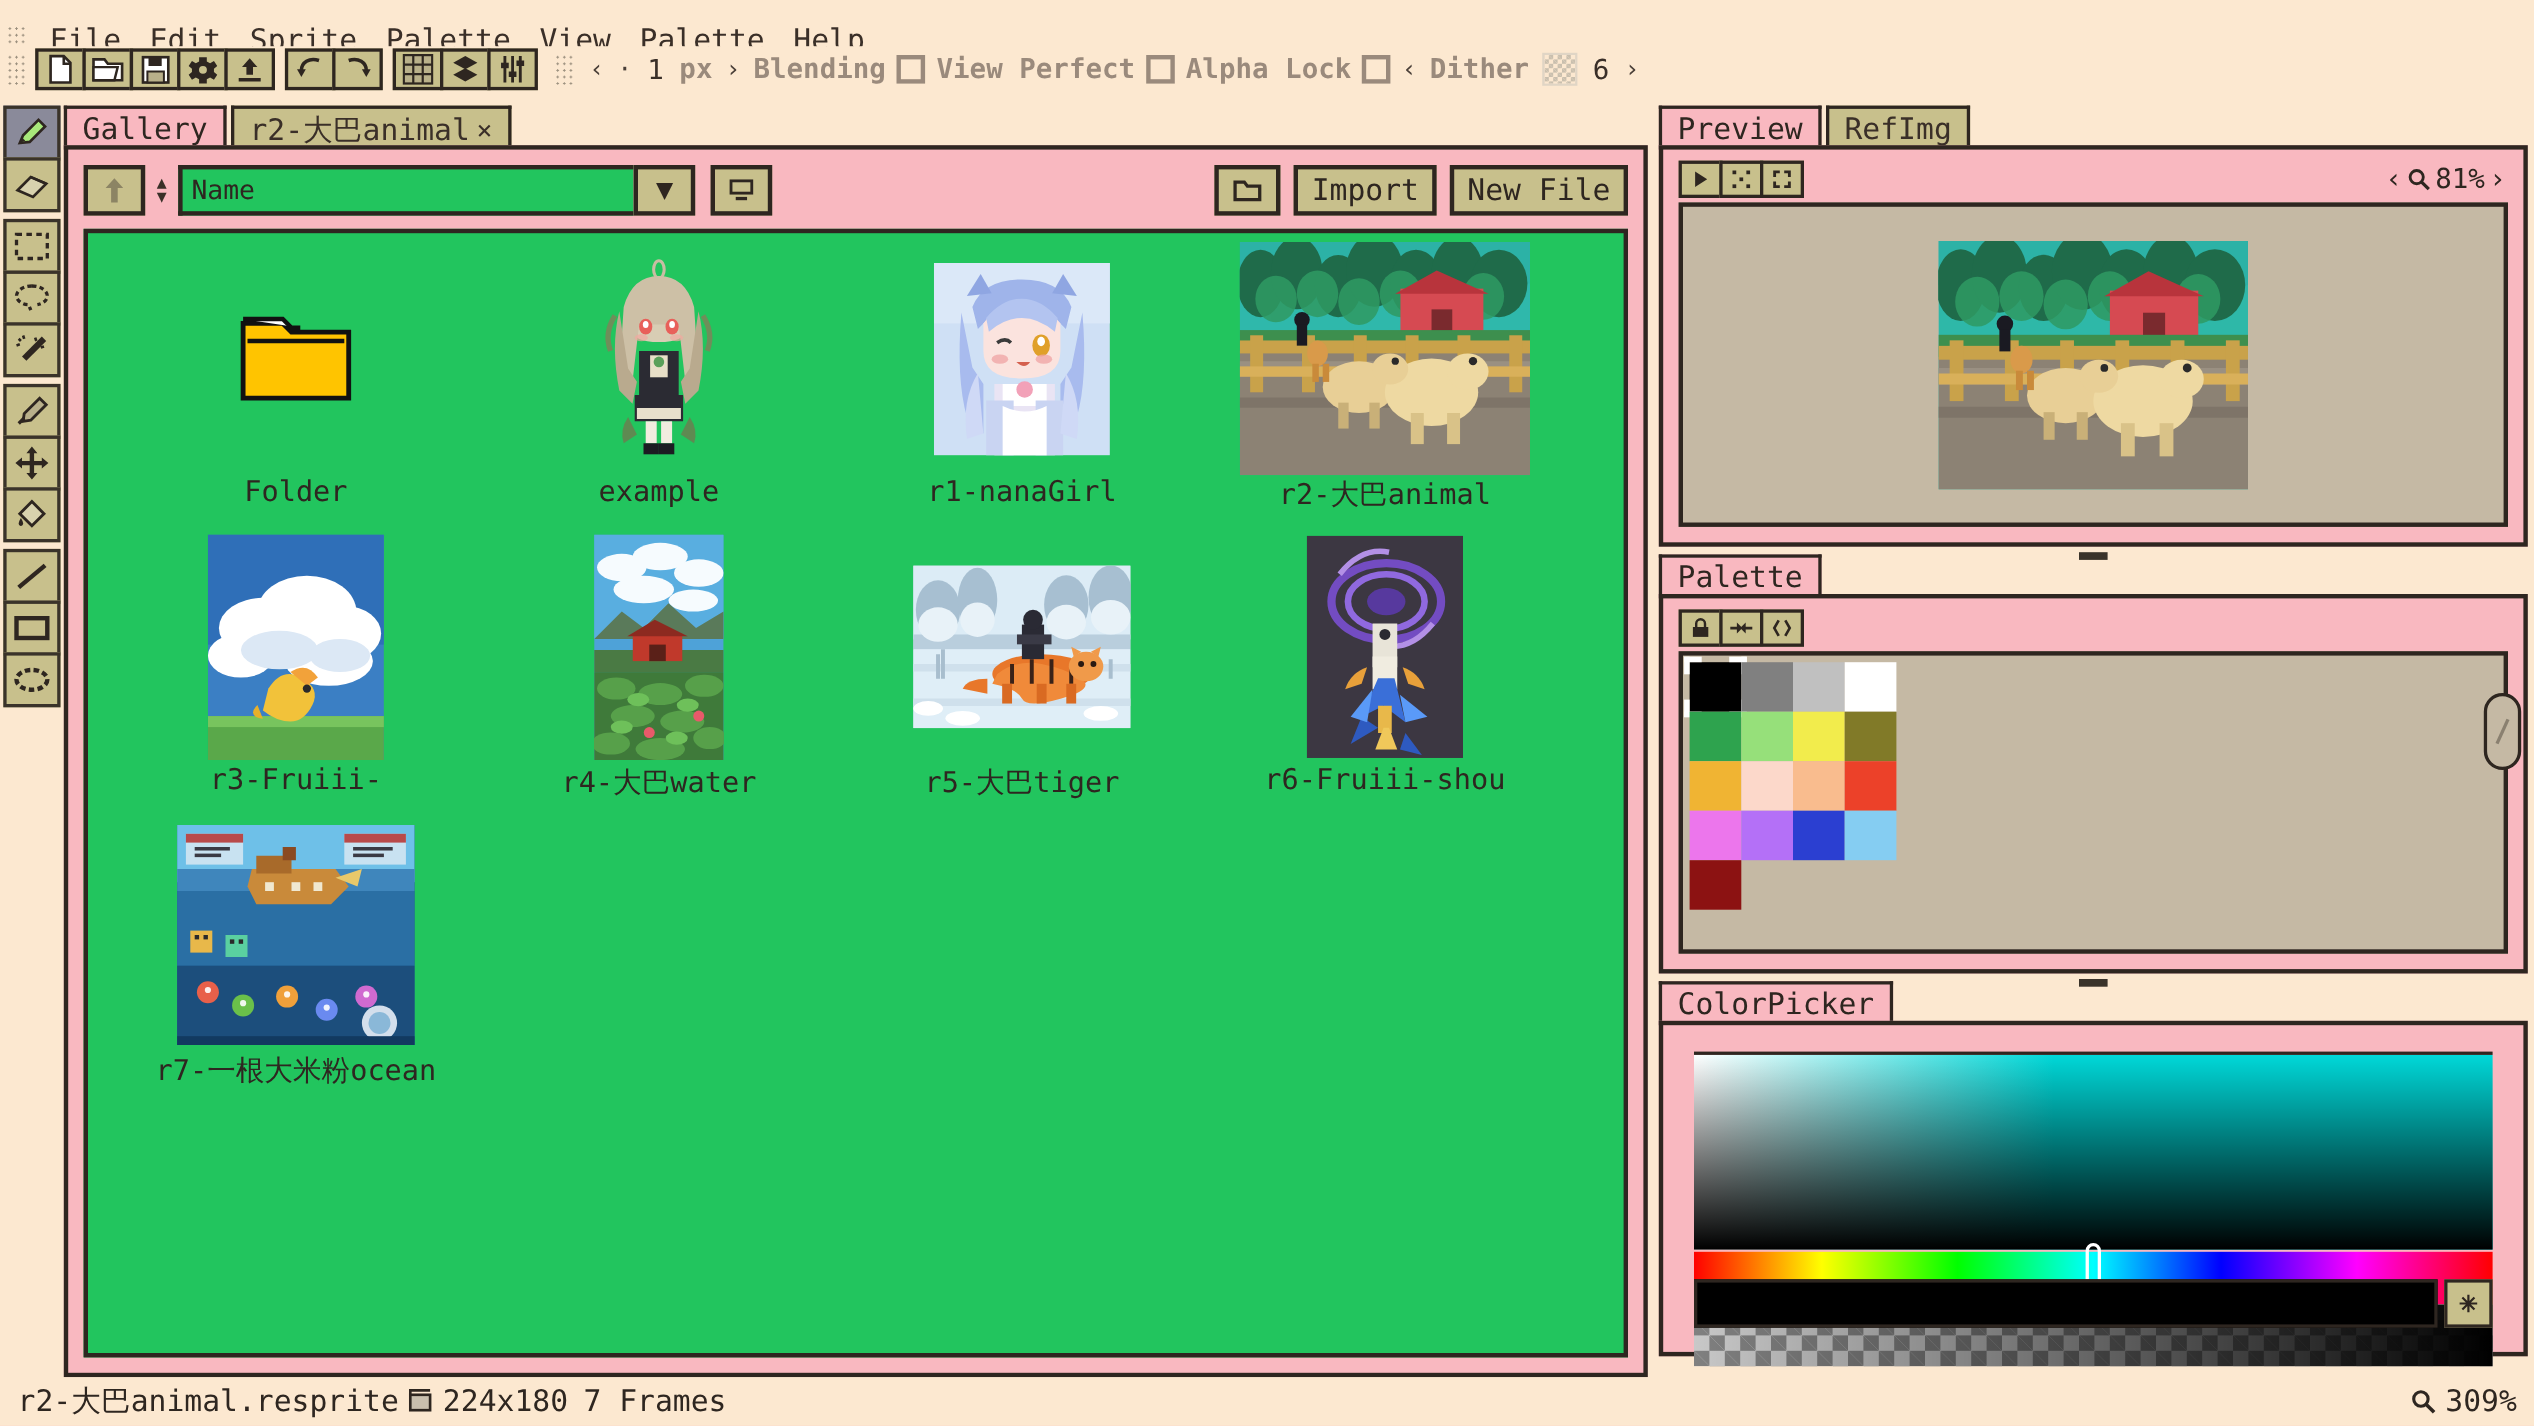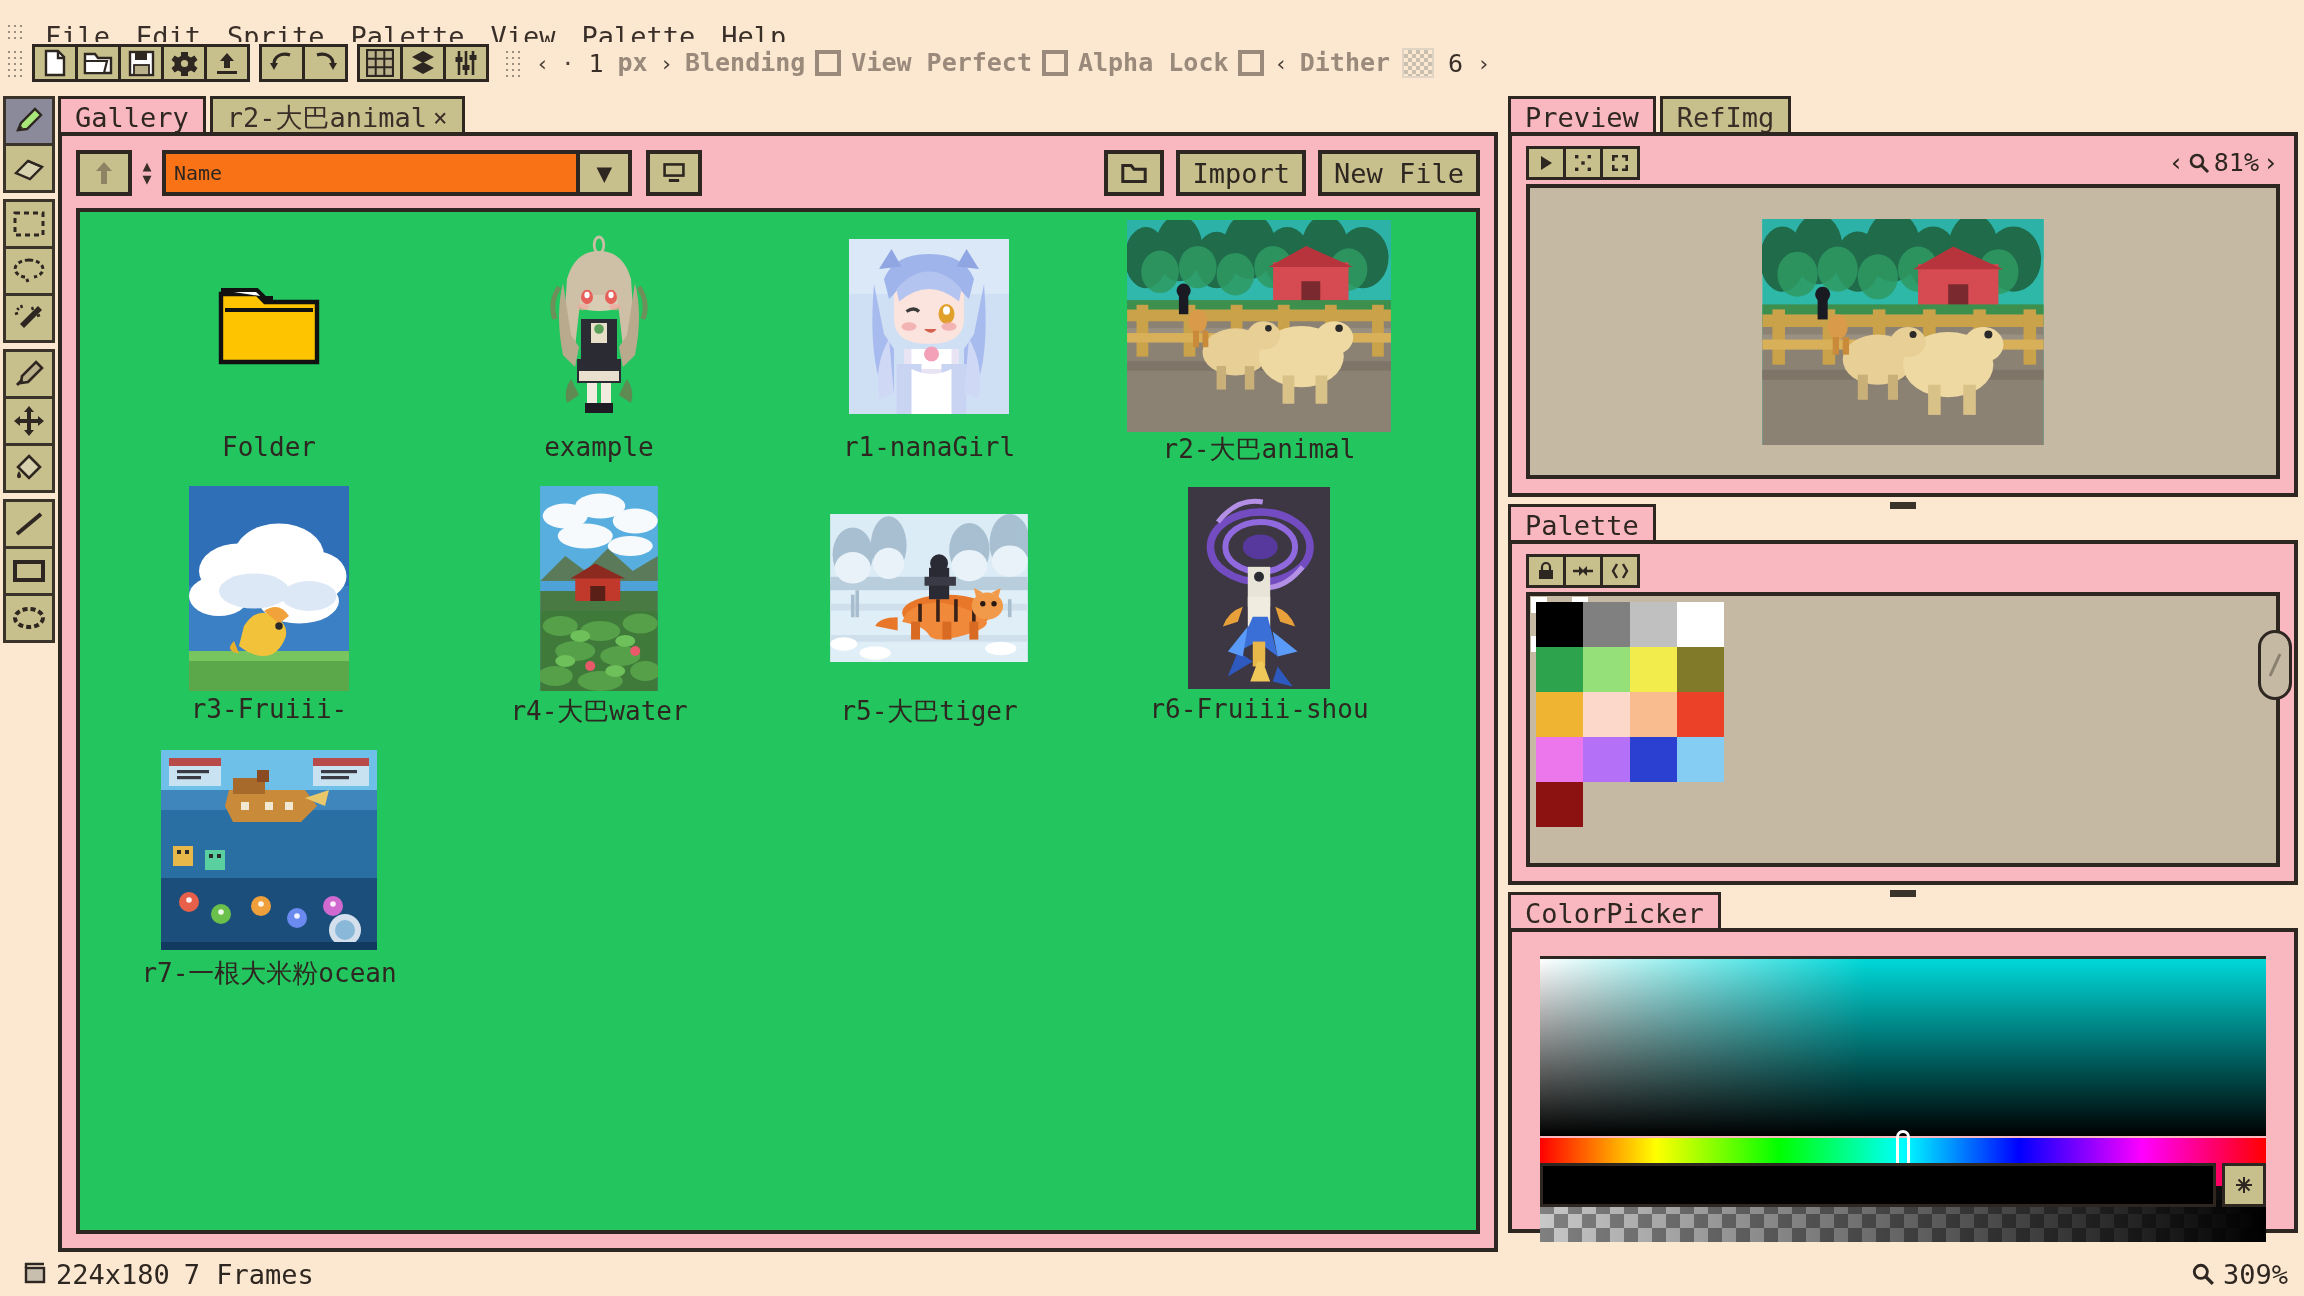--- a/index.html
+++ b/index.html
@@ -105,23 +105,23 @@
     height: 46px; background: #c8c08c; border: 4px solid #2e2620;
     display: flex; align-items: center; justify-content: center;
     font-size: 27px; color: #2e2620; padding: 0 12px; flex: none;
   }
   .sort-arrows {
     width: 18px; height: 46px; flex: none; margin: 0 6px;
     display: flex; flex-direction: column; align-items: center; justify-content: center;
     font-size: 15px; color: #3a2f28; line-height: 13px;
   }
   #name-input {
-    flex: 1; height: 46px; background: #f97316; border: 4px solid #2e2620;
+    flex: 1; height: 46px; background: #22c55e; border: 4px solid #2e2620;
     border-right: none;
-    font-size: 20px; color: #2e2620; display: flex; align-items: center;
+    font-size: 24px; color: #2e2620; display: flex; align-items: center;
     padding-left: 8px; font-family: inherit; outline: none;
   }
   #name-drop {
     width: 56px; height: 46px; background: #c8c08c; border: 4px solid #2e2620;
     display: flex; align-items: center; justify-content: center; flex: none;
   }
 
   #gal-area {
     position: absolute; left: 14px; top: 72px; right: 14px; bottom: 14px;
     background: #22c55e; border: 4px solid #2e2620;
@@ -983,20 +983,21 @@
   </div>
 </div>
 
 <div id="right-handle">
   <svg class="ico" width="18" height="34" viewBox="0 0 18 34">
       <path d="M4 28L14 6" stroke="#8a8070" stroke-width="3"></path>
     </svg>
 </div>
 
 <div id="statusbar">
+  <span>r2-大巴animal.resprite</span>
   <svg class="sb-icon" width="24" height="24" viewBox="0 0 24 24">
     <rect x="2" y="6" width="18" height="14" fill="#c9bfae" stroke="#2e2620" stroke-width="2.4"></rect>
     <path d="M2 6V2h18" fill="none" stroke="#2e2620" stroke-width="2.4"></path>
   </svg>
   <span>224x180</span>
   <span style="width:14px"></span>
   <span>7 Frames</span>
   <span class="spacer"></span>
   <svg class="sb-icon" width="24" height="24" viewBox="0 0 22 22">
     <circle cx="9" cy="9" r="6" fill="none" stroke="#2e2620" stroke-width="2.6"></circle>

